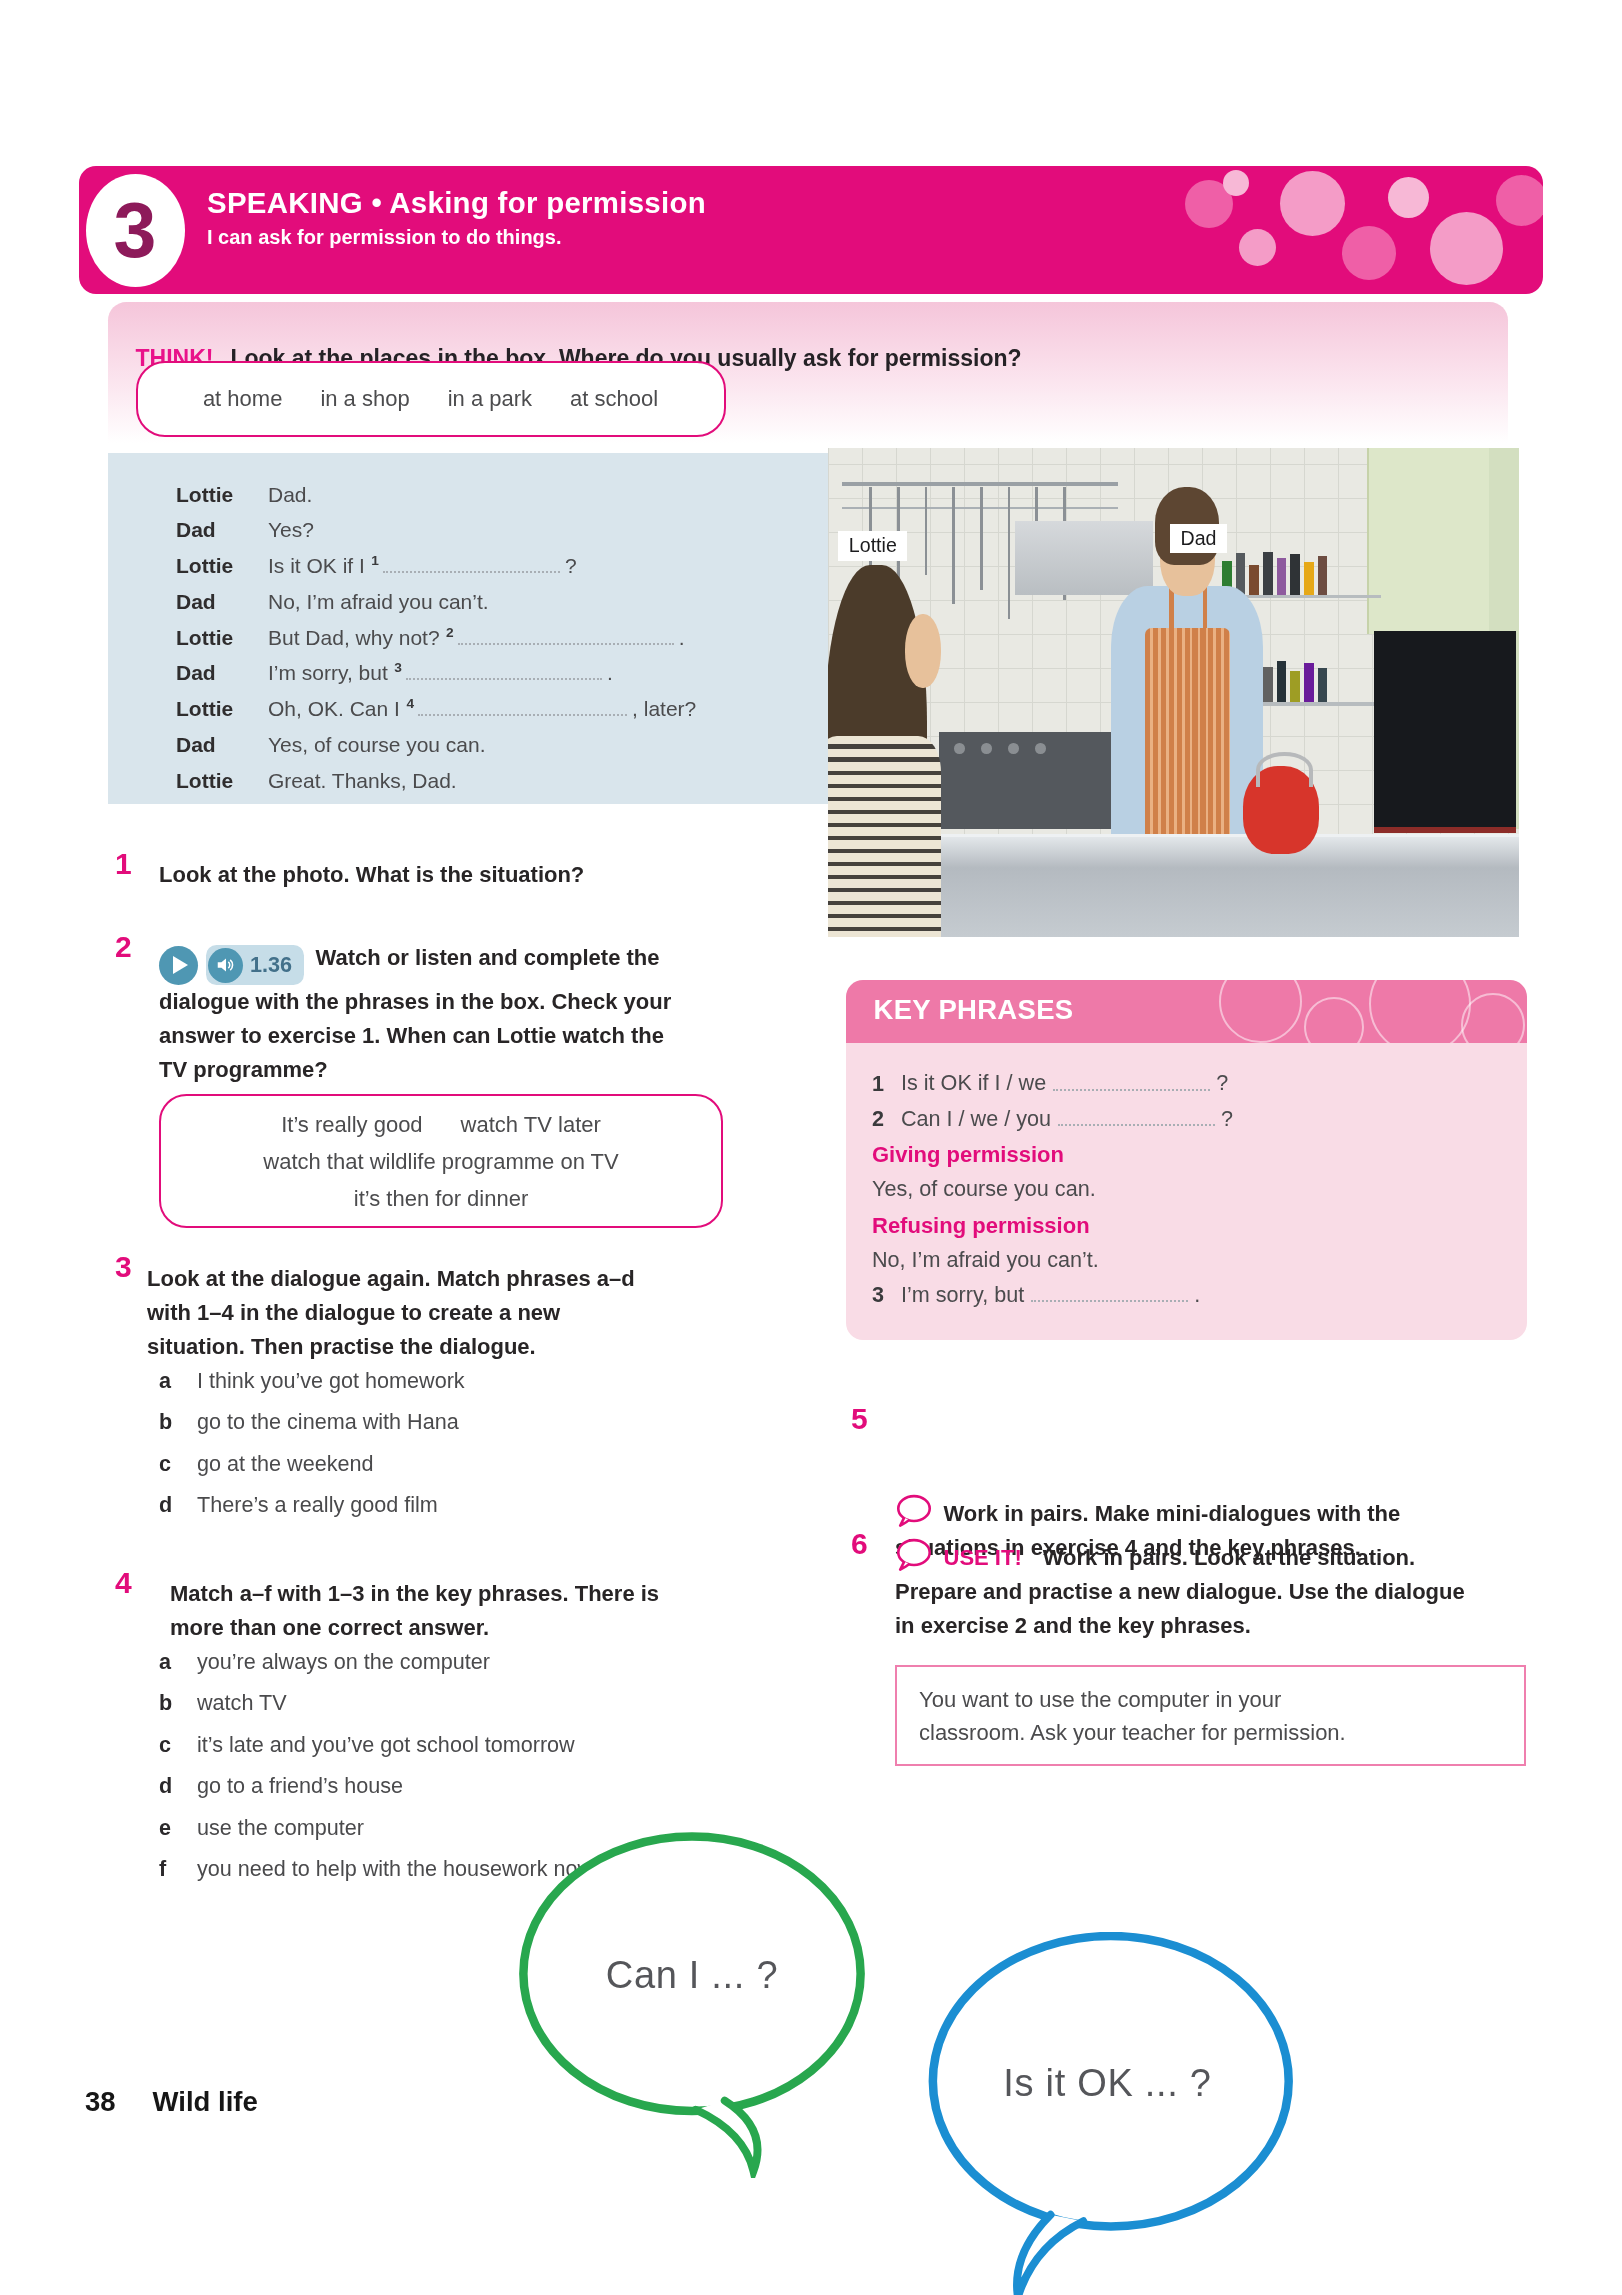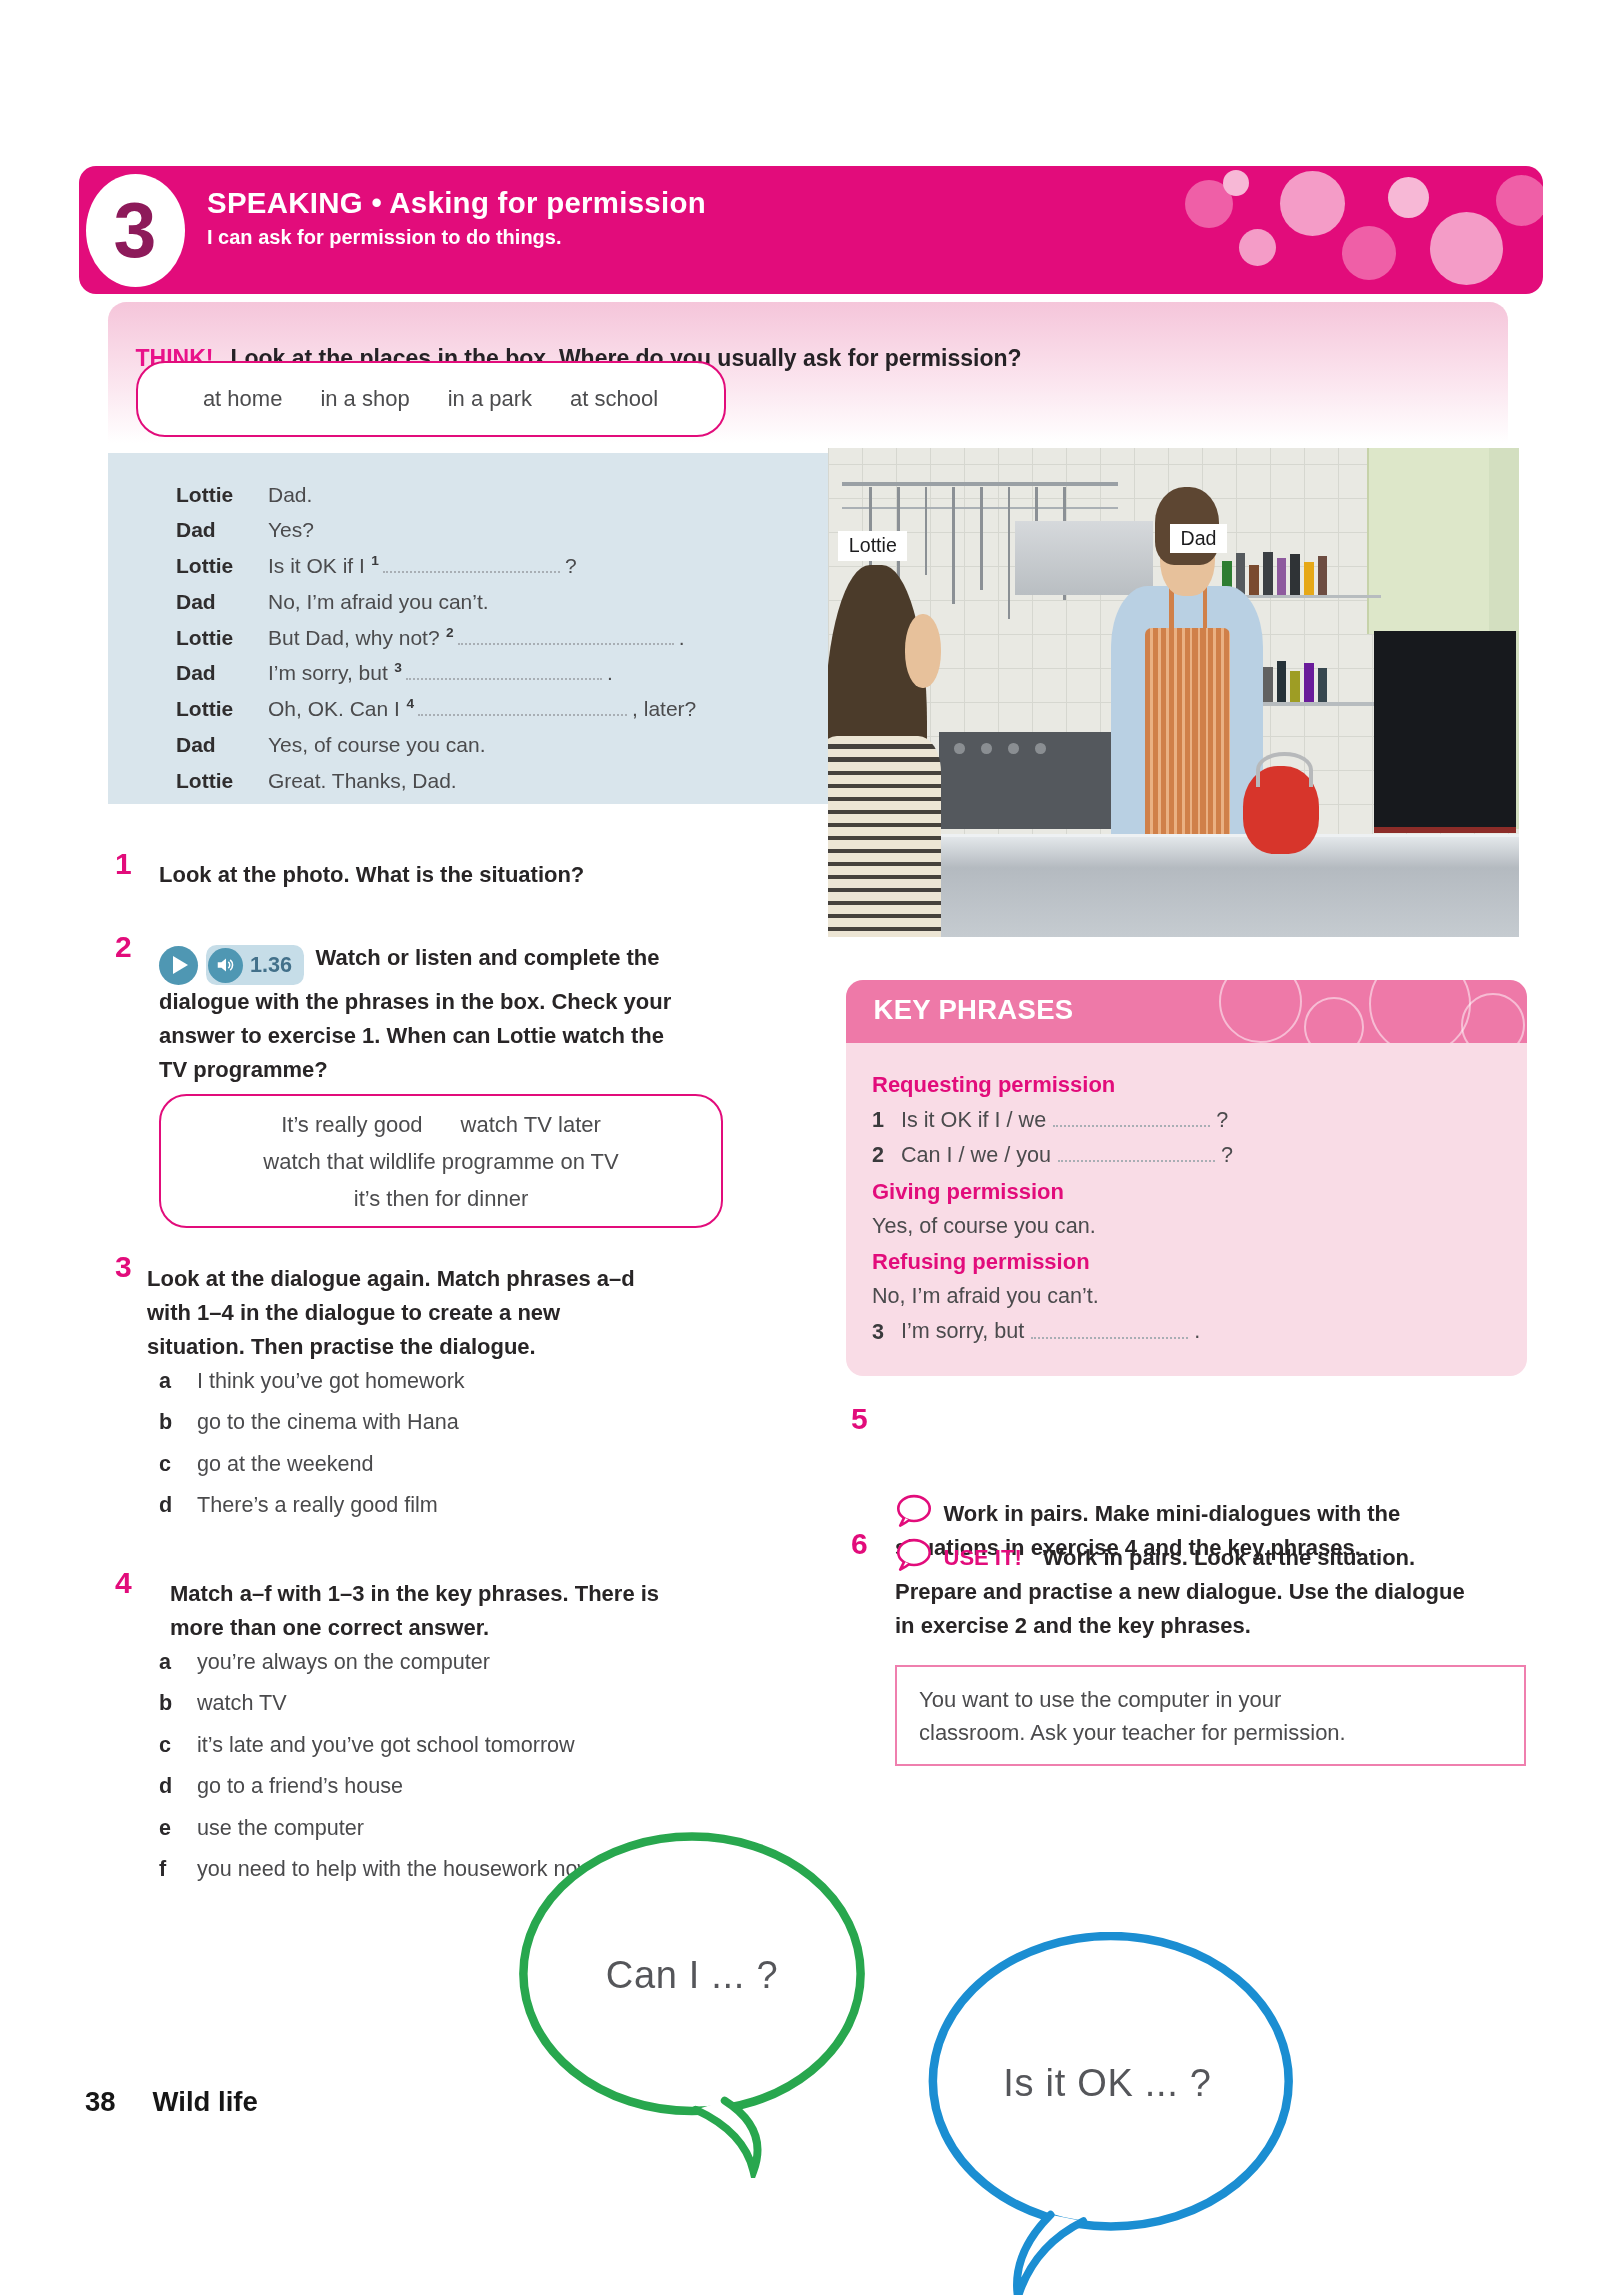--- a/index.html
+++ b/index.html
@@ -357,21 +357,20 @@
 
   <aside class="key-phrases">
     <div class="kp-header">
       <div class="kp-ring r1"></div>
       <div class="kp-ring r2"></div>
       <div class="kp-ring r3"></div>
       <div class="kp-ring r4"></div>
       <h2>KEY PHRASES</h2>
     </div>
     <div class="kp-body">
-      <div class="kp-sub">Requesting permission</div>
       <div class="kp-line">
           <span class="kp-n">1</span>
           <span><span>Is it OK if I / we</span><span class="blank b240"></span><span>?</span></span>
         </div>
       <div class="kp-line">
           <span class="kp-n">2</span>
           <span><span>Can I / we / you</span><span class="blank b240"></span><span>?</span></span>
         </div>
       <div class="kp-sub">Giving permission</div>
       <div class="kp-line">

